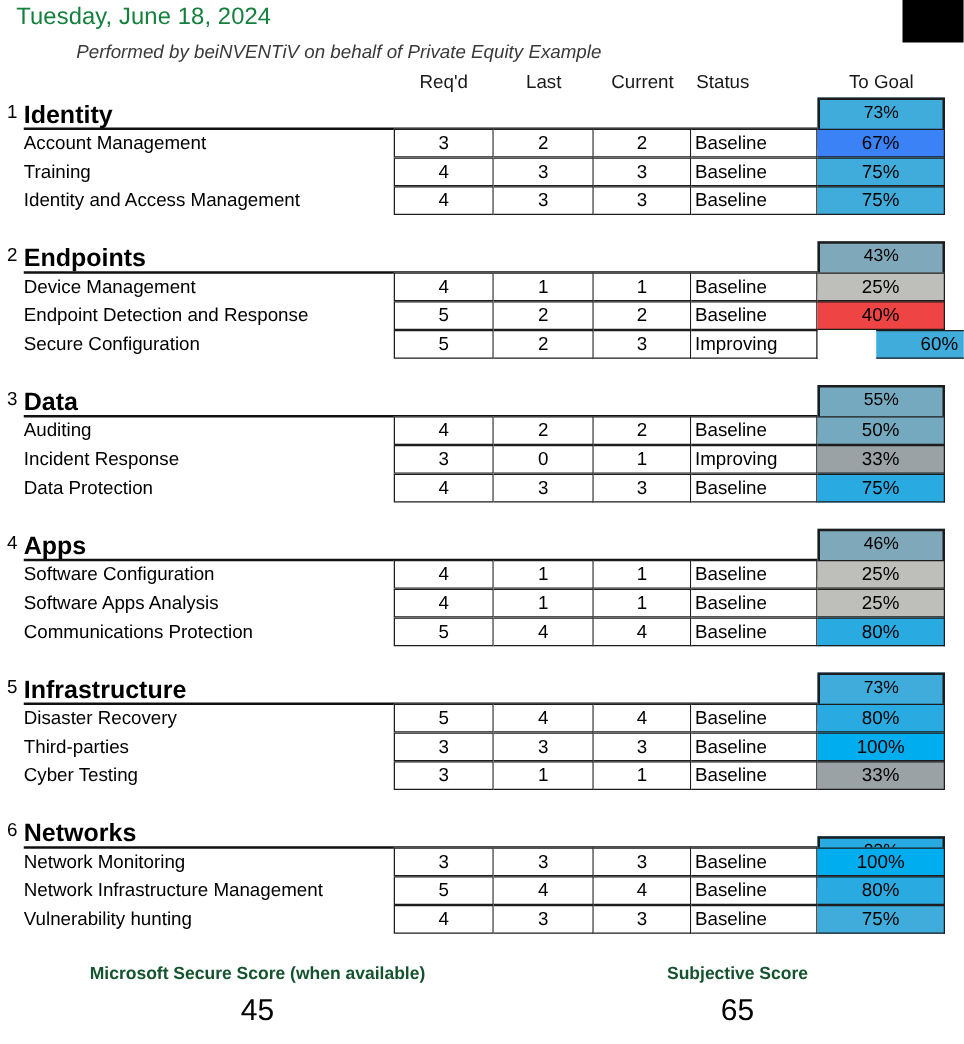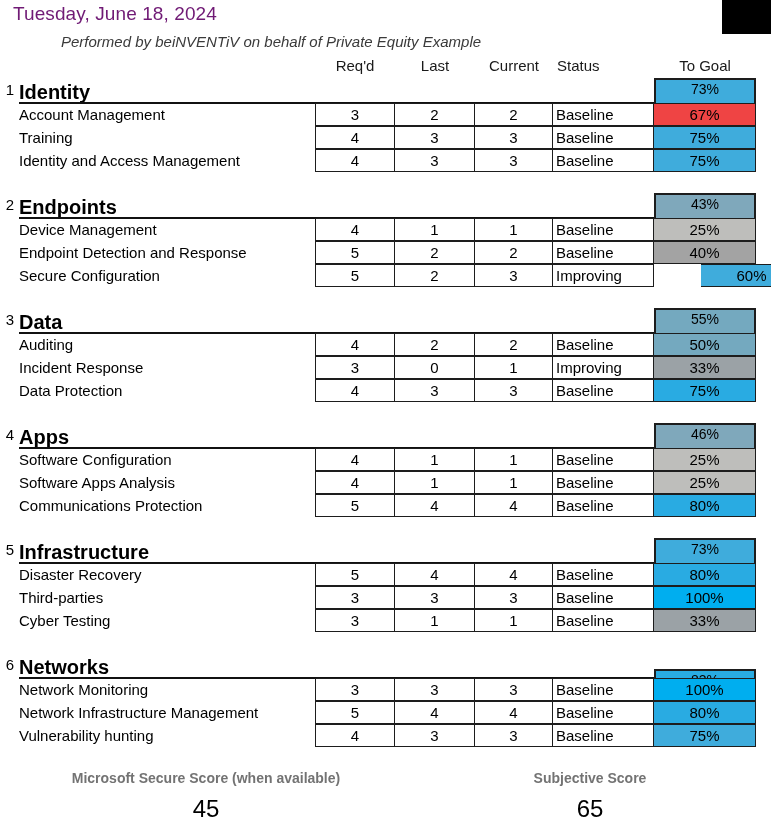--- a/index.html
+++ b/index.html
@@ -18,21 +18,21 @@
 
   
   #header-block {
     position: absolute;
     left: 0; top: 0; width: 771px;
   }
   #report-date {
     position: absolute;
     left: 13px; top: 3px;
     font-size: 19px;
-    color: #701a75;
+    color: #15803d;
     letter-spacing: .1px;
     white-space: nowrap;
   }
   #report-subtitle {
     position: absolute;
     left: 13px; top: 33px;
     font-size: 15px;
     font-style: italic;
     color: #3a3a3a;
     white-space: nowrap;
@@ -151,21 +151,21 @@
   
   #footer {
     position: absolute;
     left: 0; top: 770px;
     width: 771px;
   }
   .footer-col { position: absolute; top: 0; }
   .footer-label {
     font-size: 14px;
     font-weight: bold;
-    color: #737373;
+    color: #14532d;
     text-align: center;
     white-space: nowrap;
   }
   .footer-value {
     margin-top: 9px;
     font-size: 24px;
     color: #000;
     text-align: center;
   }
   #footer-secure-score { left: 36px; width: 340px; }
@@ -196,21 +196,21 @@
         <div class="section-rule"></div>
         <div class="section-score" style="background: rgb(63, 172, 220);">73%</div>
       </div>
       <div class="rows">
         <div class="row">
           <div class="row-label">Account Management</div>
           <div class="cell num c-reqd">3</div>
           <div class="cell num c-last">2</div>
           <div class="cell num c-current">2</div>
           <div class="cell c-status">Baseline</div>
-          <div class="cell c-togoal" style="background: #ef4444;">67%</div>
+          <div class="cell c-togoal" style="background: #3b82f6;">67%</div>
         </div>
         <div class="row">
           <div class="row-label">Training</div>
           <div class="cell num c-reqd">4</div>
           <div class="cell num c-last">3</div>
           <div class="cell num c-current">3</div>
           <div class="cell c-status">Baseline</div>
           <div class="cell c-togoal" style="background: rgb(63, 172, 220);">75%</div>
         </div>
         <div class="row">
@@ -238,21 +238,21 @@
           <div class="cell num c-current">1</div>
           <div class="cell c-status">Baseline</div>
           <div class="cell c-togoal" style="background: rgb(190, 190, 187);">25%</div>
         </div>
         <div class="row">
           <div class="row-label">Endpoint Detection and Response</div>
           <div class="cell num c-reqd">5</div>
           <div class="cell num c-last">2</div>
           <div class="cell num c-current">2</div>
           <div class="cell c-status">Baseline</div>
-          <div class="cell c-togoal" style="background: #a3a3a3;">40%</div>
+          <div class="cell c-togoal" style="background: #ef4444;">40%</div>
         </div>
         <div class="row">
           <div class="row-label">Secure Configuration</div>
           <div class="cell num c-reqd">5</div>
           <div class="cell num c-last">2</div>
           <div class="cell num c-current">3</div>
           <div class="cell c-status">Improving</div>
           <div class="cell c-togoal" style="background: rgb(63, 172, 220); margin-left: 47px;">60%</div>
         </div>
       </div>

